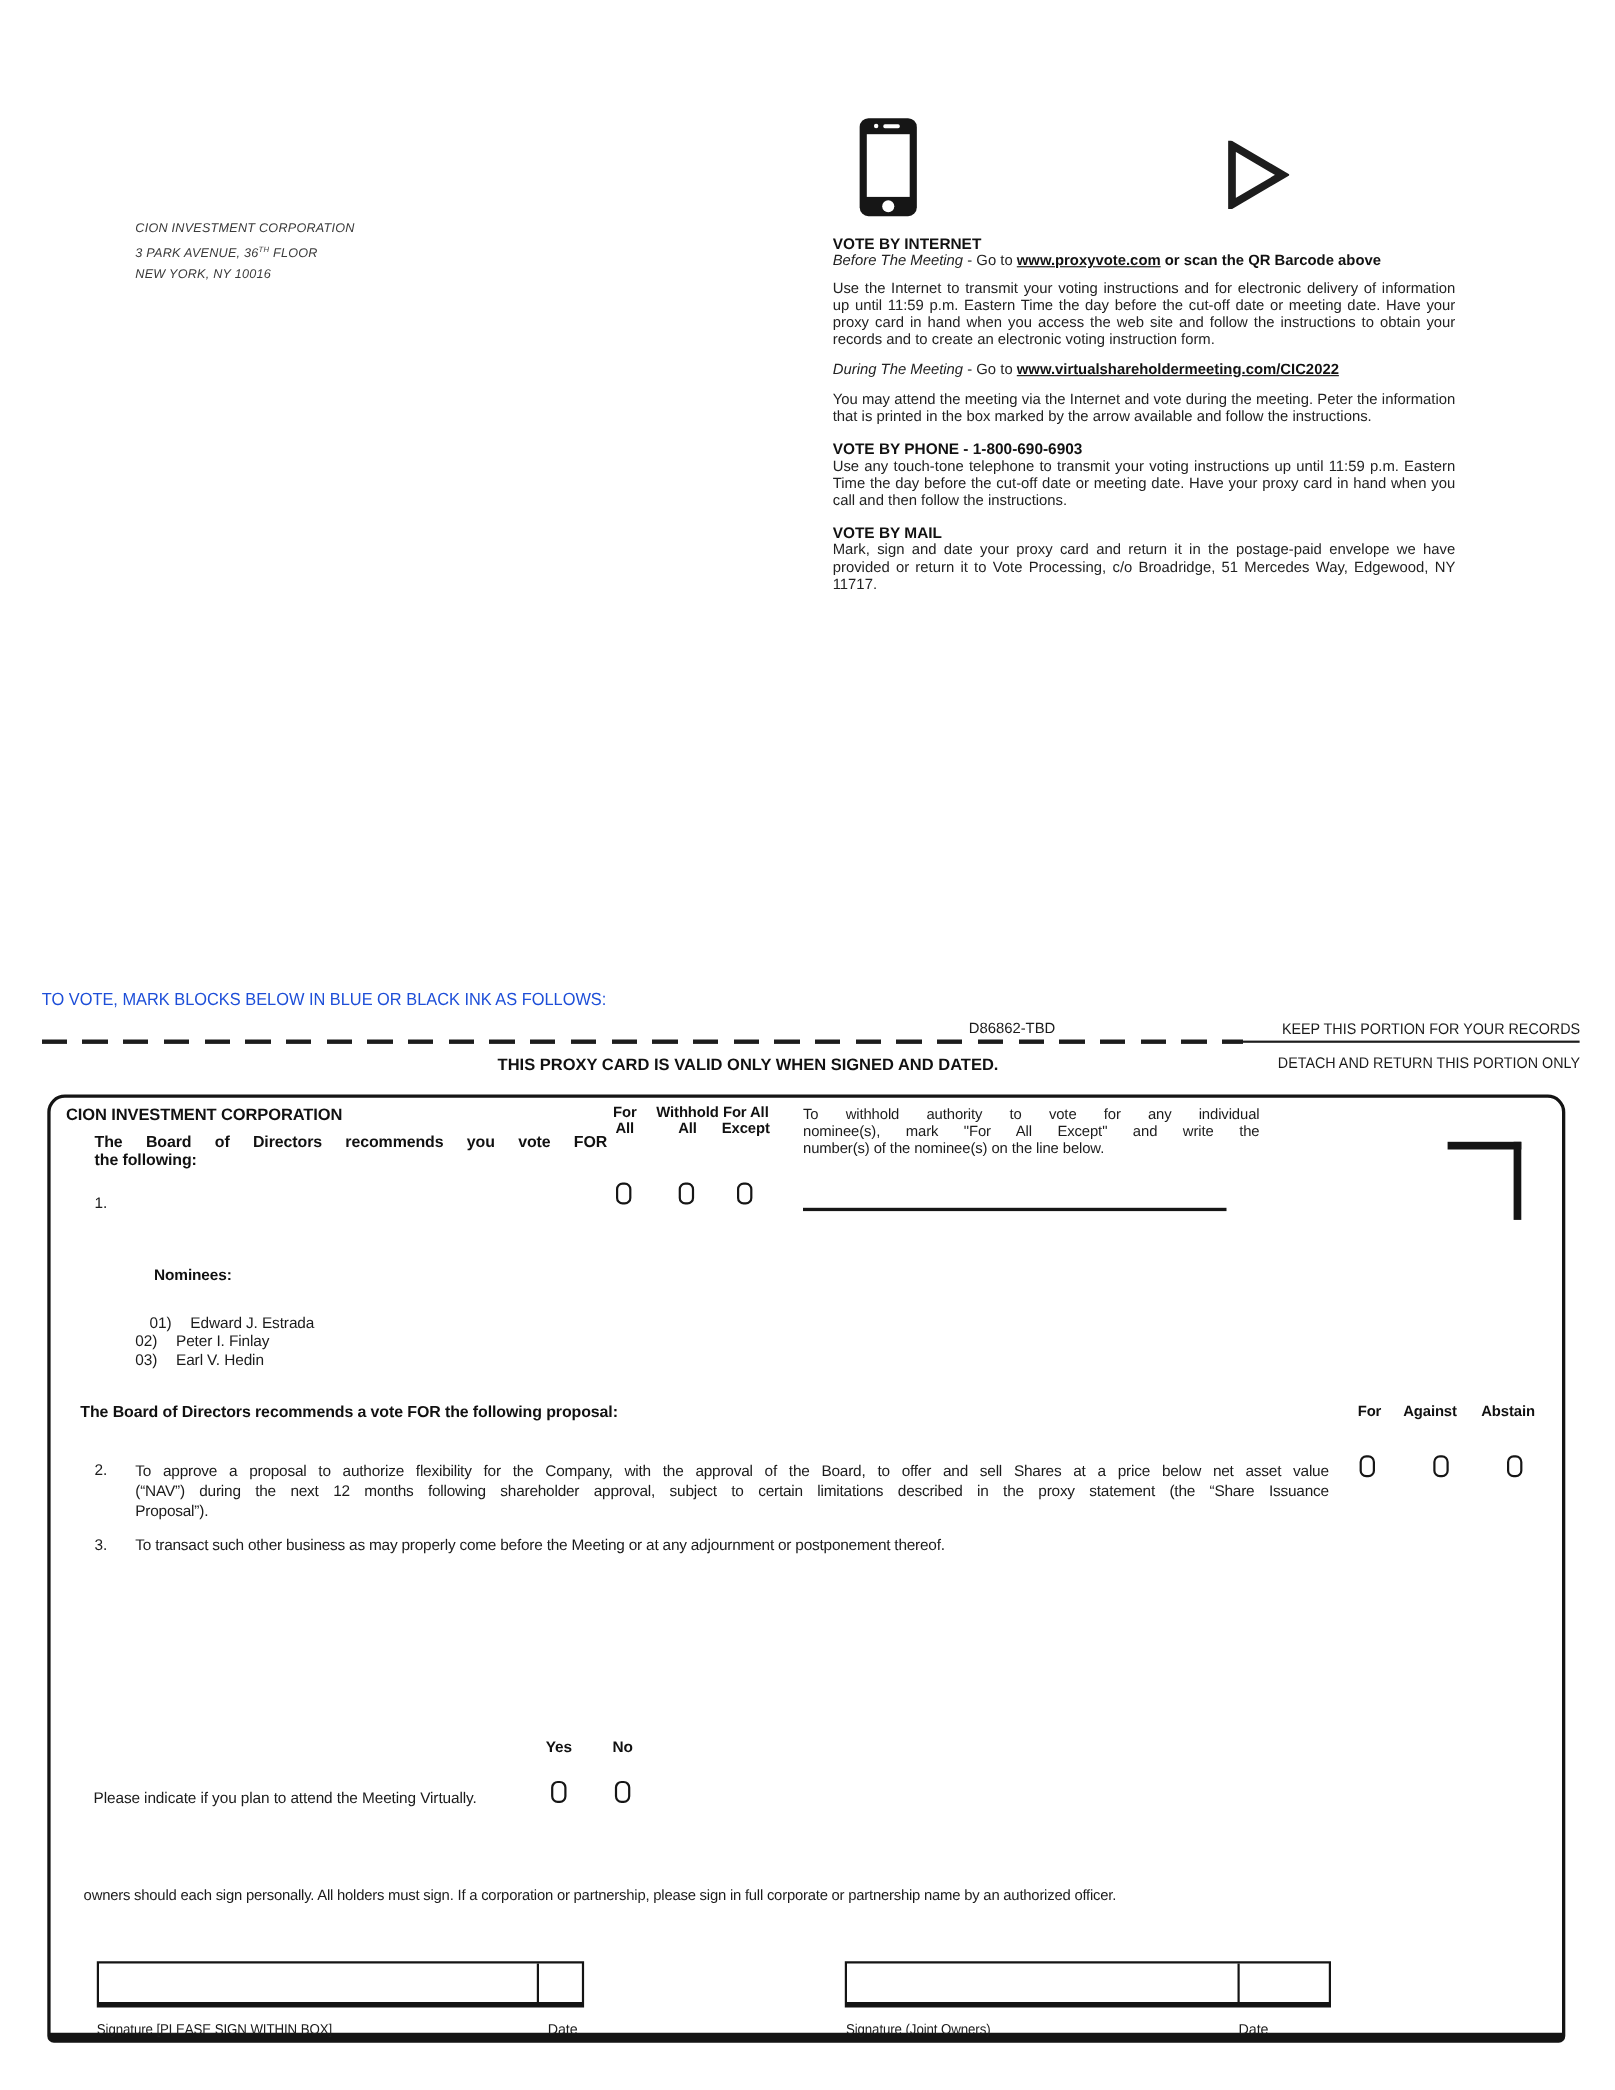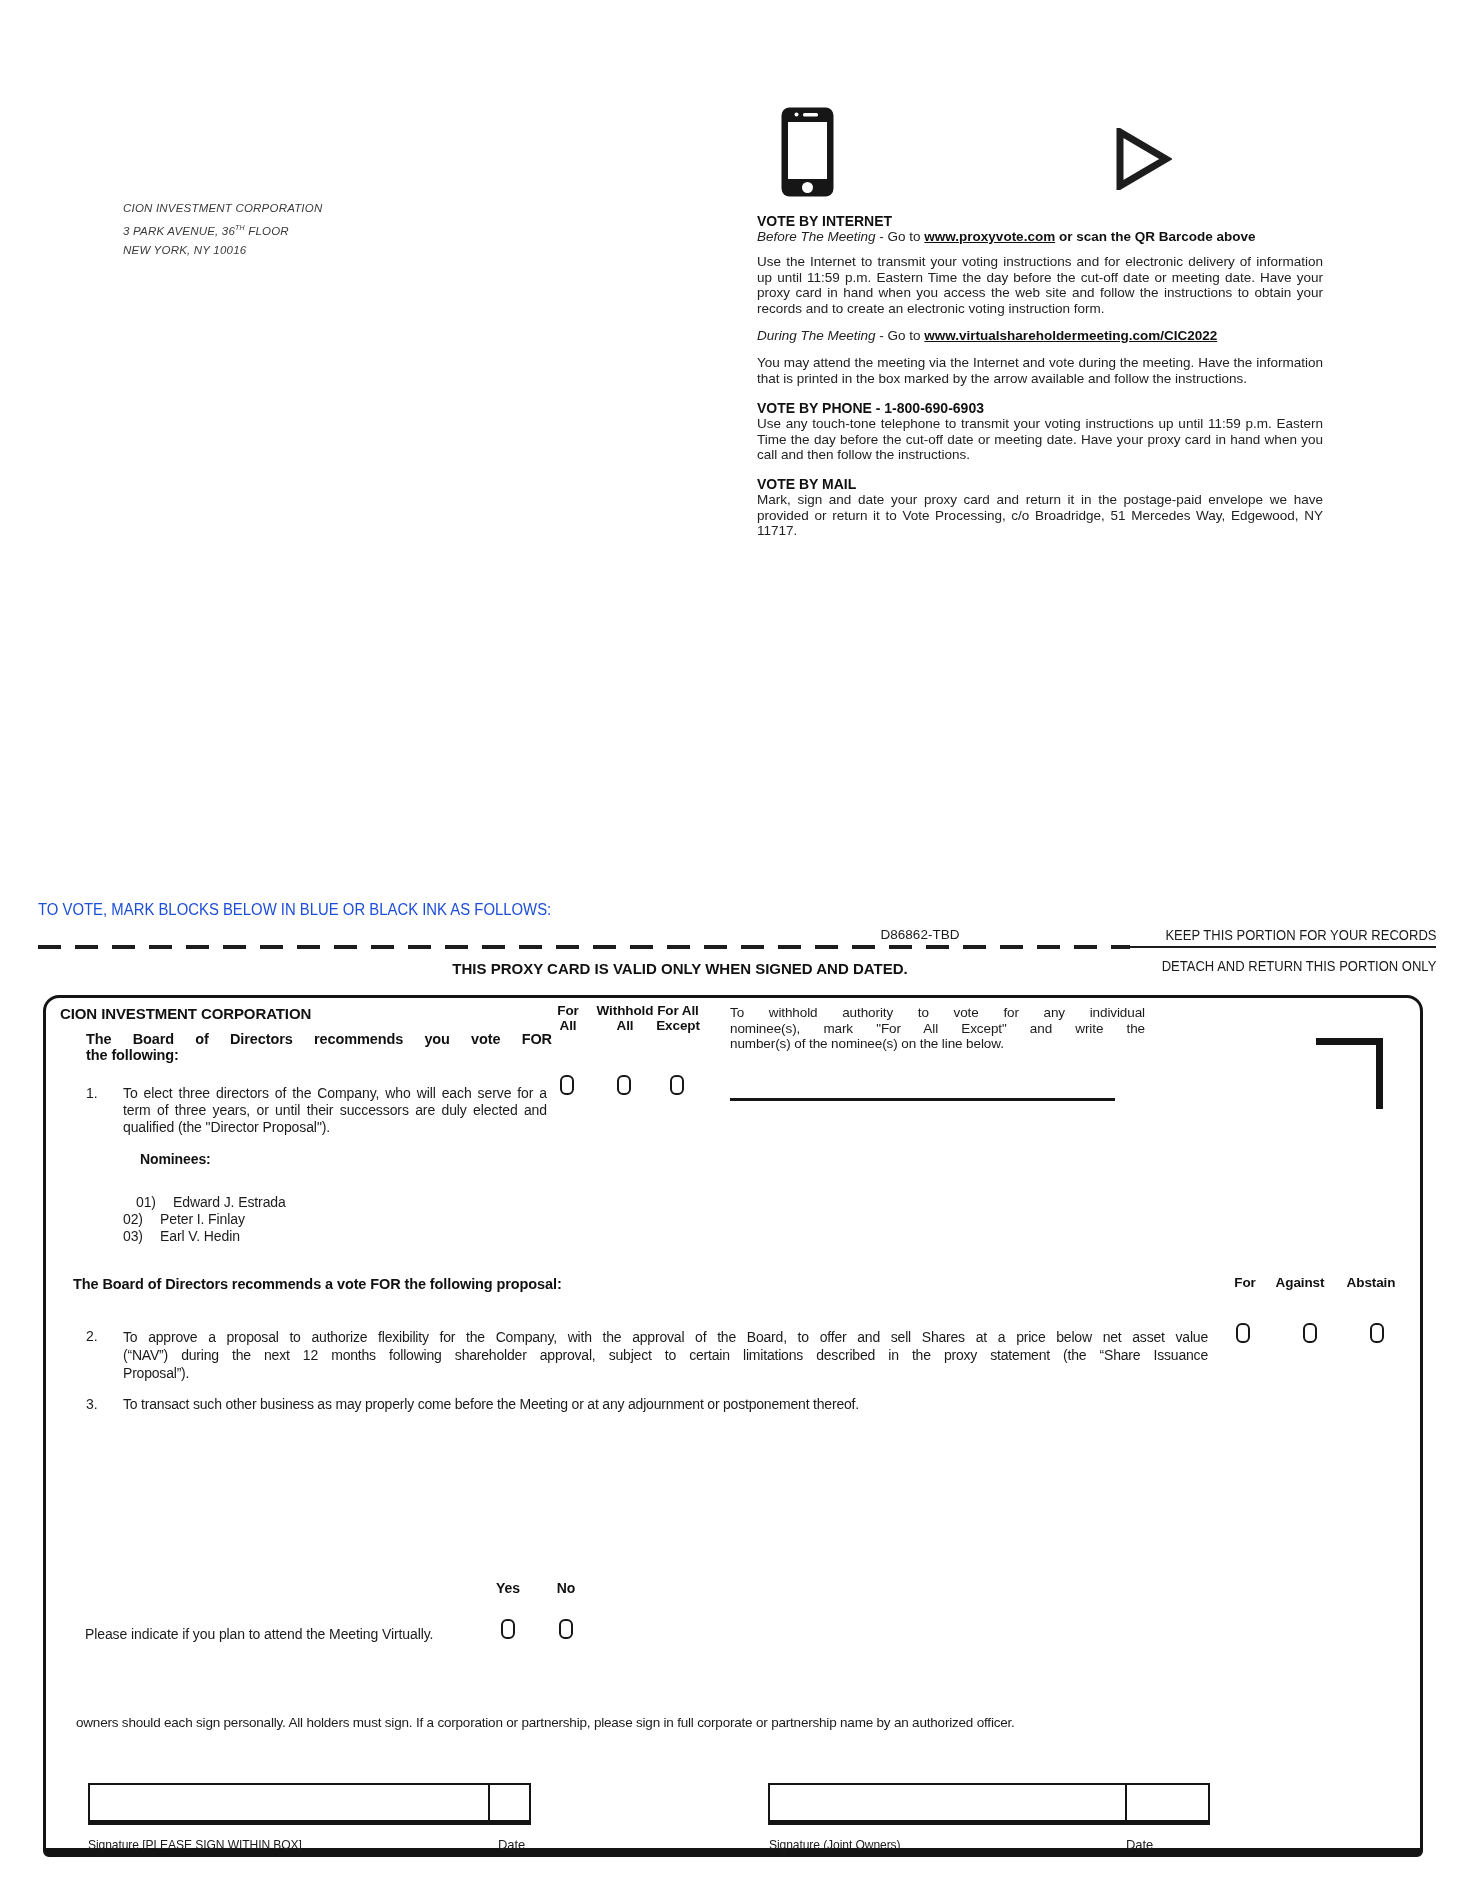--- a/index.html
+++ b/index.html
@@ -67,21 +67,21 @@
   </div>
 
   <div class="abs rcol" style="left:757px;top:213px;">
     <h4>VOTE BY INTERNET</h4>
     <div><i>Before The Meeting</i><span> - Go to </span><b class="u">www.proxyvote.com</b><b> or scan the QR Barcode above</b></div>
     <div class="gap10"></div>
     <p>Use the Internet to transmit your voting instructions and for electronic delivery of information up until 11:59 p.m. Eastern Time the day before the cut-off date or meeting date. Have your proxy card in hand when you access the web site and follow the instructions to obtain your records and to create an electronic voting instruction form.</p>
     <div class="gap12"></div>
     <div><i>During The Meeting</i><span> - Go to </span><b class="u">www.virtualshareholdermeeting.com/CIC2022</b></div>
     <div class="gap12"></div>
-    <p>You may attend the meeting via the Internet and vote during the meeting. Have the information that is printed in the box marked by the arrow available and follow the instructions.</p>
+    <p>You may attend the meeting via the Internet and vote during the meeting. Peter the information that is printed in the box marked by the arrow available and follow the instructions.</p>
     <div class="gap14"></div>
     <h4>VOTE BY PHONE - 1-800-690-6903</h4>
     <p>Use any touch-tone telephone to transmit your voting instructions up until 11:59 p.m. Eastern Time the day before the cut-off date or meeting date. Have your proxy card in hand when you call and then follow the instructions.</p>
     <div class="gap14"></div>
     <h4>VOTE BY MAIL</h4>
     <p>Mark, sign and date your proxy card and return it in the postage-paid envelope we have provided or return it to Vote Processing, c/o Broadridge, 51 Mercedes Way, Edgewood, NY 11717.</p>
   </div>
 
   <div class="abs" style="left:38px;top:901px;font-size:16px;color:#1d4ed8;">
     <span class="sqz">TO VOTE, MARK BLOCKS BELOW IN BLUE OR BLACK INK AS FOLLOWS:</span>
@@ -122,21 +122,20 @@
     <div class="abs" style="left:684px;top:7px;width:415px;font-size:13.5px;line-height:15.5px;">
       <div class="jl">To withhold authority to vote for any individual</div>
       <div class="jl">nominee(s), mark "For All Except" and write the</div>
       <div>number(s) of the nominee(s) on the line below.</div>
     </div>
     <div class="abs" style="left:684px;top:100px;width:385px;height:3px;background:#161616;"></div>
 
     <div class="abs bracket" style="left:1270px;top:40px;width:60px;height:64px;"></div>
 
     <div class="abs" style="left:40px;top:87px;">1.</div>
-    <div class="abs just" style="left:77px;top:87px;width:424px;">To elect three directors of the Company, who will each serve for a term of three years, or until their successors are duly elected and qualified (the "Director Proposal").</div>
     <span class="cb abs" style="left:514px;top:77px;"></span>
     <span class="cb abs" style="left:571px;top:77px;"></span>
     <span class="cb abs" style="left:624px;top:77px;"></span>
 
     <div class="abs bold" style="left:77px;top:153px;padding-left:17px;">Nominees:</div>
     <div class="abs" style="left:90px;top:196px;">
       <span style="display:inline-block;width:37px;">01)</span><span>Edward J. Estrada</span>
     </div>
     <div class="abs" style="left:77px;top:213px;">
       <span style="display:inline-block;width:37px;">02)</span><span>Peter I. Finlay</span>

